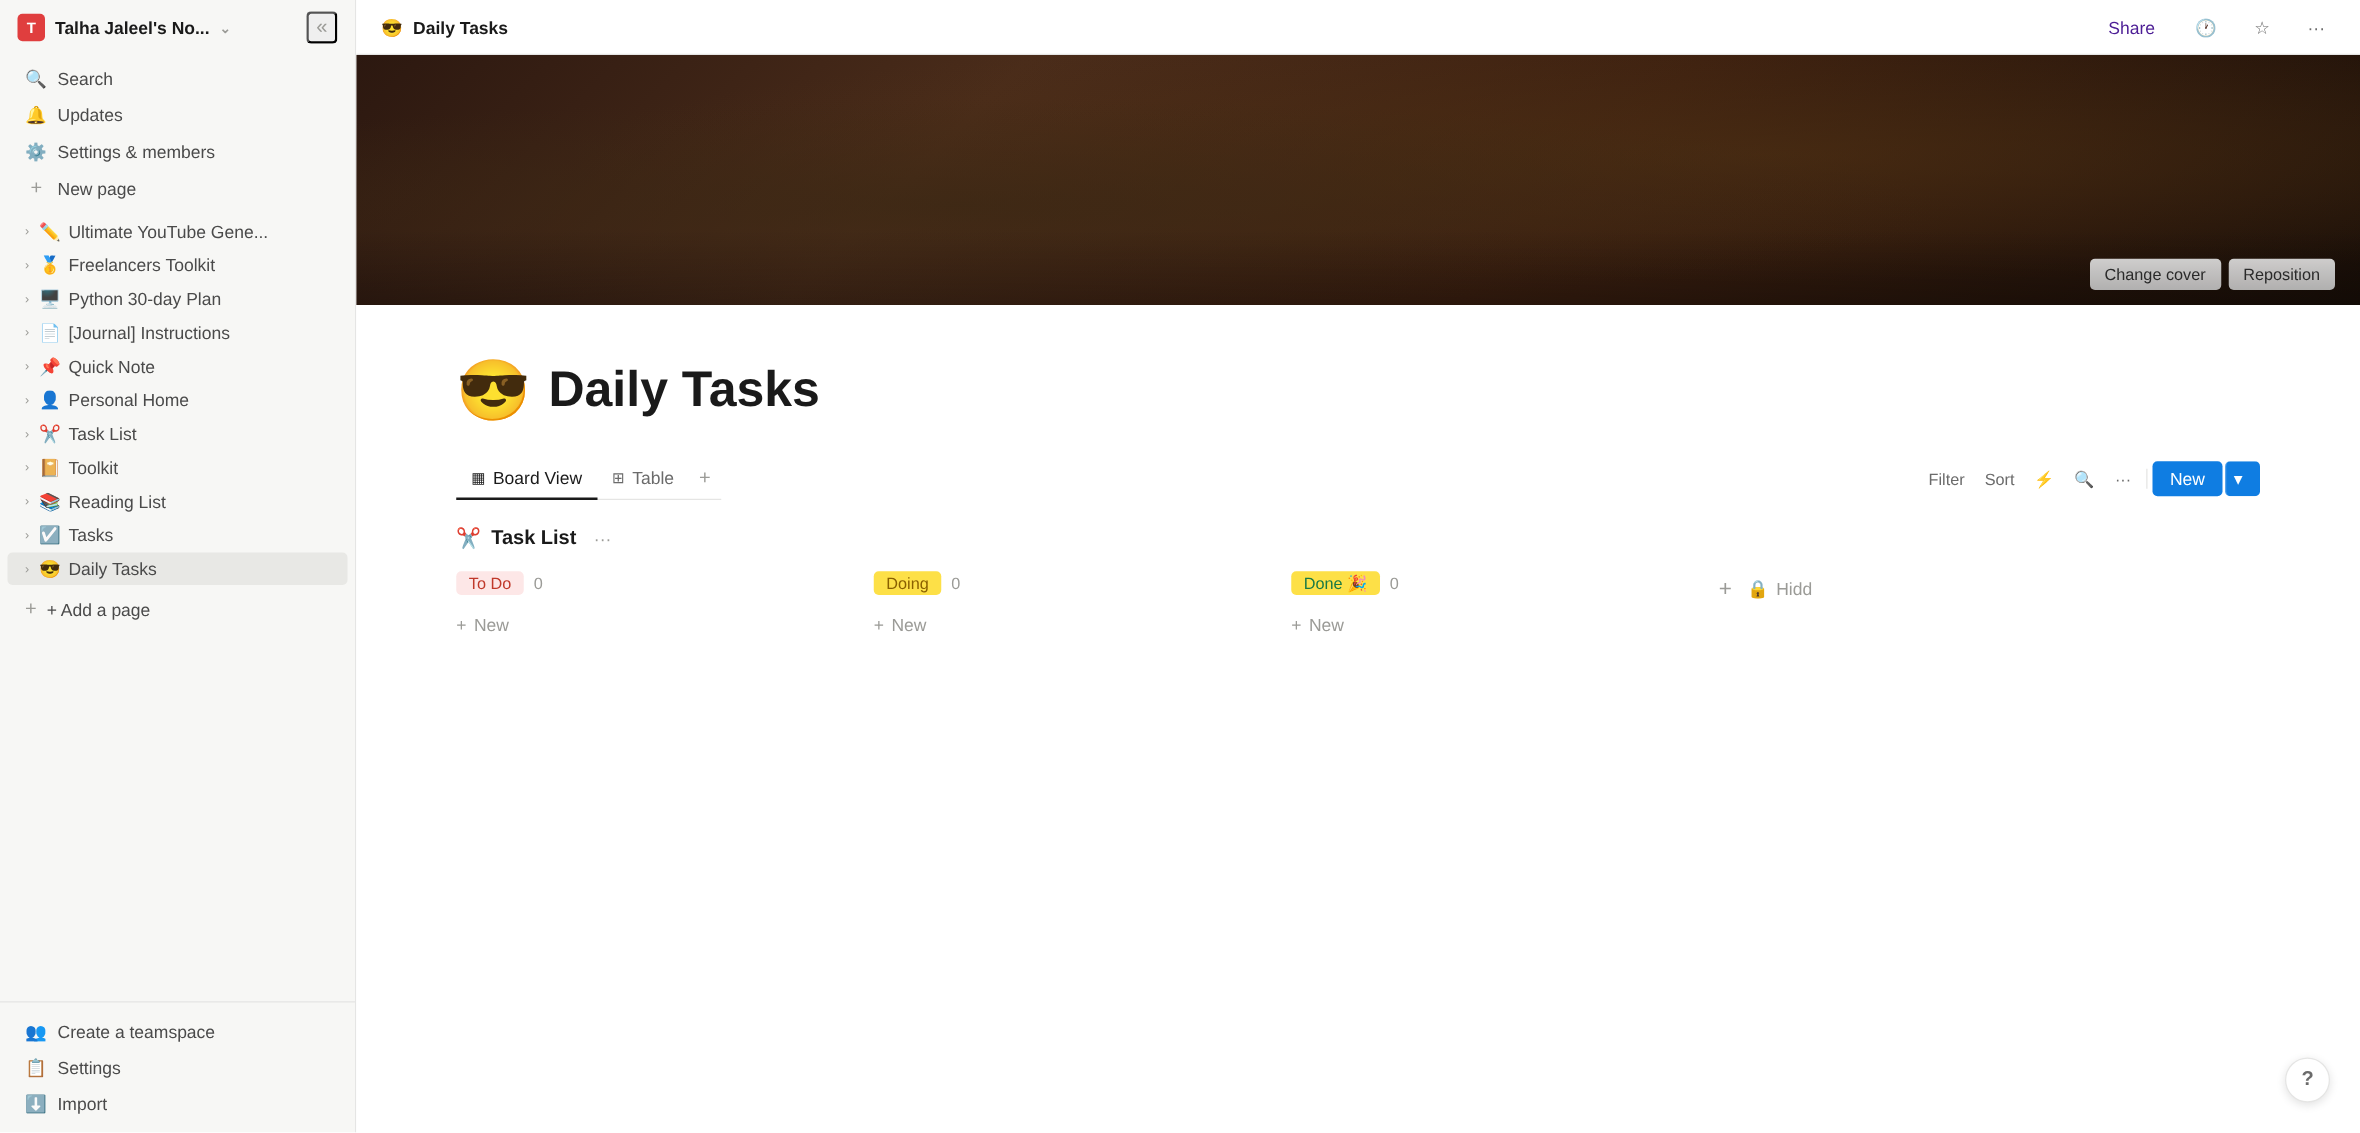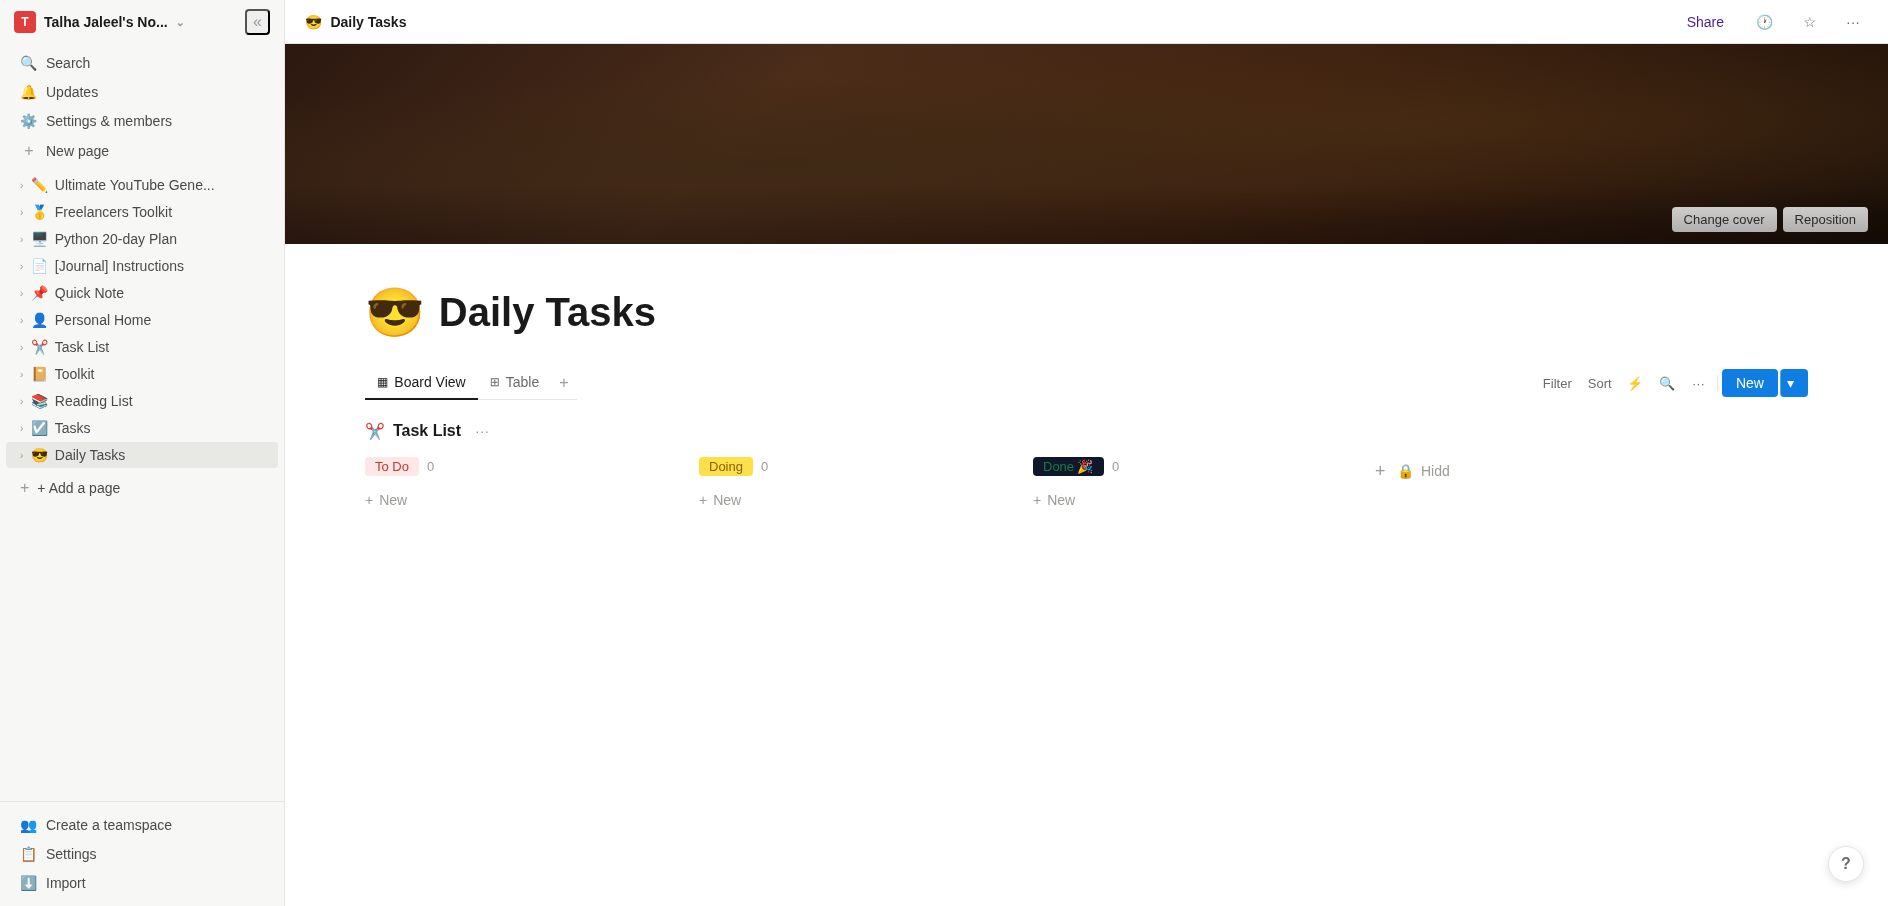--- a/index.html
+++ b/index.html
@@ -351,21 +351,21 @@
 
     .column-tag {
       padding: 2px 10px;
       border-radius: 4px;
       font-size: 13px;
       font-weight: 500;
     }
 
     .tag-todo { background: #fde7e7; color: #c0392b; }
     .tag-doing { background: #fde047; color: #8a6000; }
-    .tag-done { background: #0f172a; color: #1a7a45; }
+    .tag-done { background: #fde047; color: #1a7a45; }
 
     .column-count {
       font-size: 13px;
       color: #9b9b97;
     }
 
     .add-card-btn {
       display: flex;
       align-items: center;
       gap: 6px;
@@ -469,21 +469,21 @@
       <span>Ultimate YouTube Gene...</span>
     </div>
     <div class="sidebar-page-item">
       <span class="chevron">›</span>
       <span class="page-emoji">🥇</span>
       <span>Freelancers Toolkit</span>
     </div>
     <div class="sidebar-page-item">
       <span class="chevron">›</span>
       <span class="page-emoji">🖥️</span>
-      <span>Python 20-day Plan</span>
+      <span>Python 30-day Plan</span>
     </div>
     <div class="sidebar-page-item">
       <span class="chevron">›</span>
       <span class="page-emoji">📄</span>
       <span>[Journal] Instructions</span>
     </div>
     <div class="sidebar-page-item">
       <span class="chevron">›</span>
       <span class="page-emoji">📌</span>
       <span>Quick Note</span>

